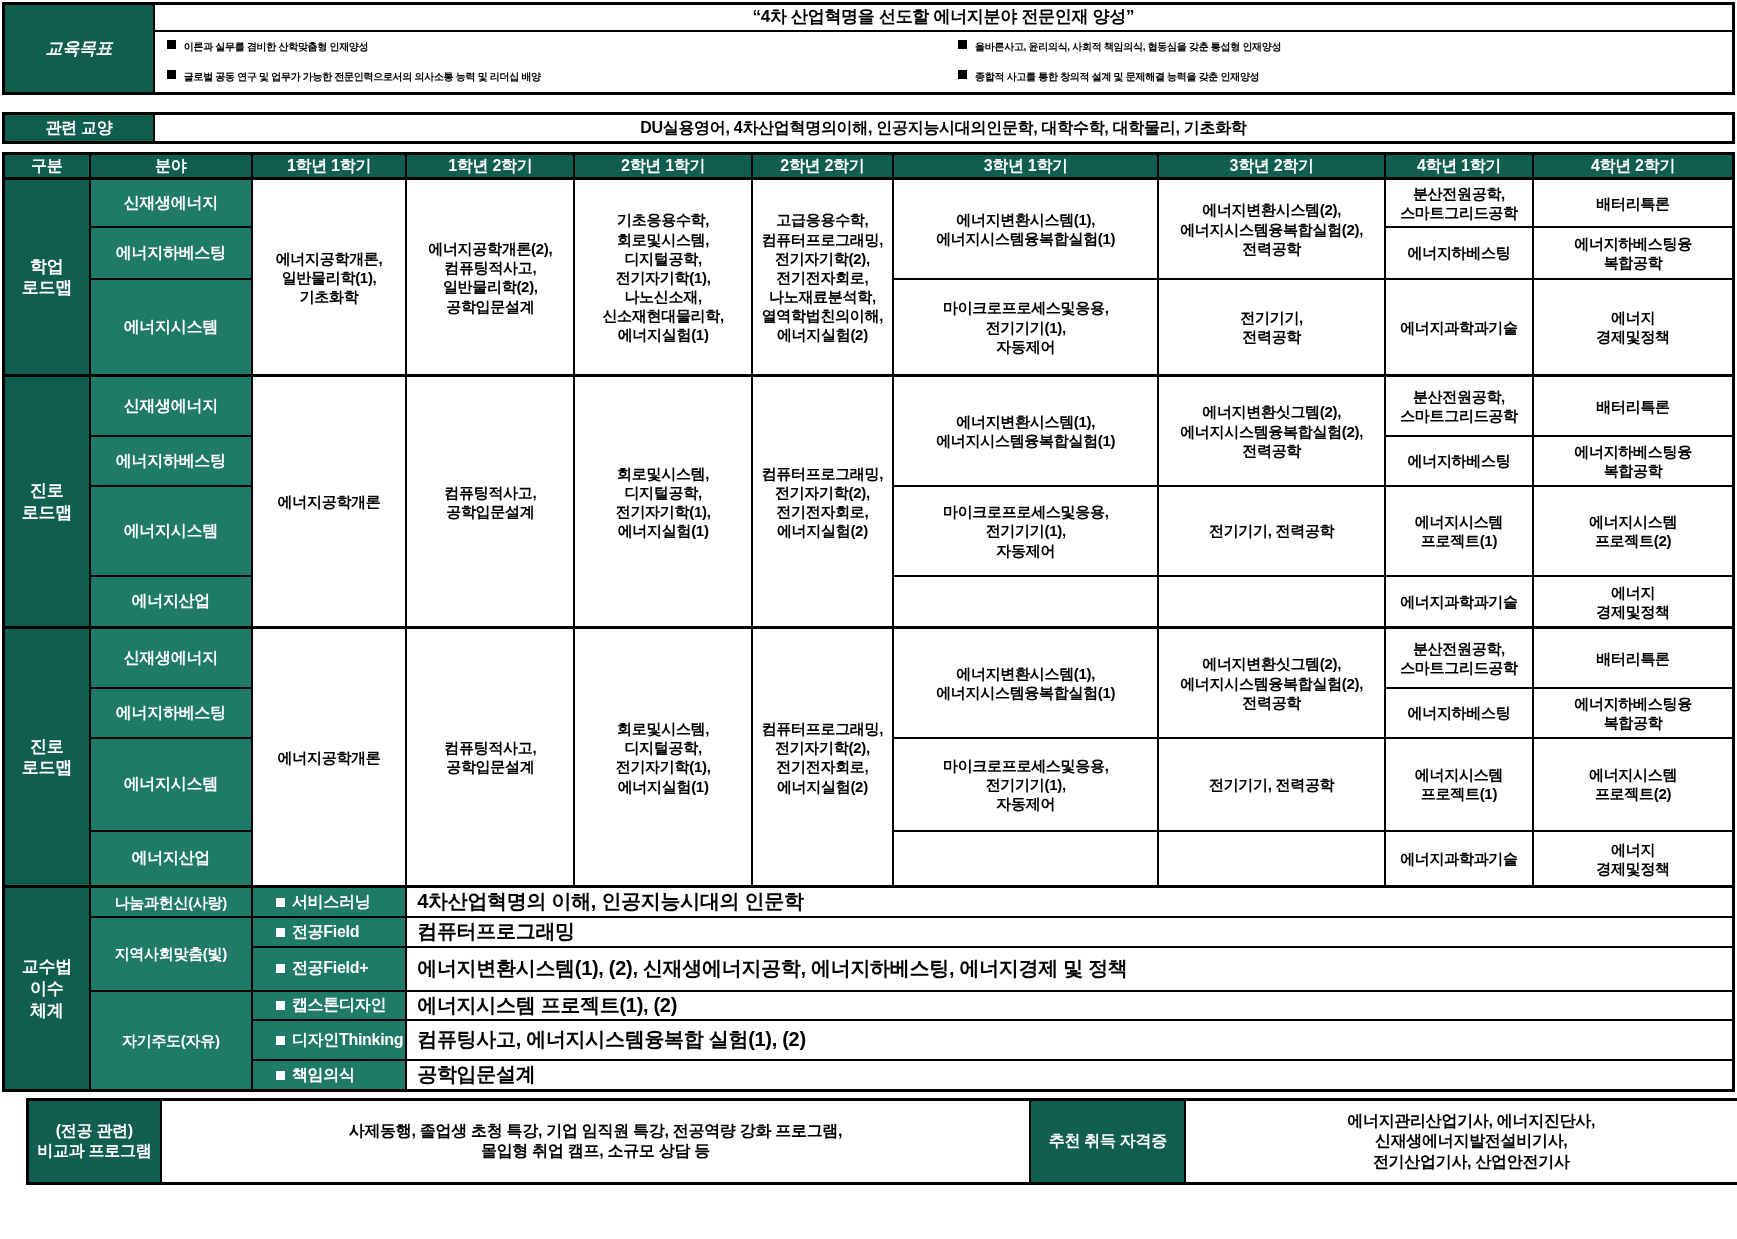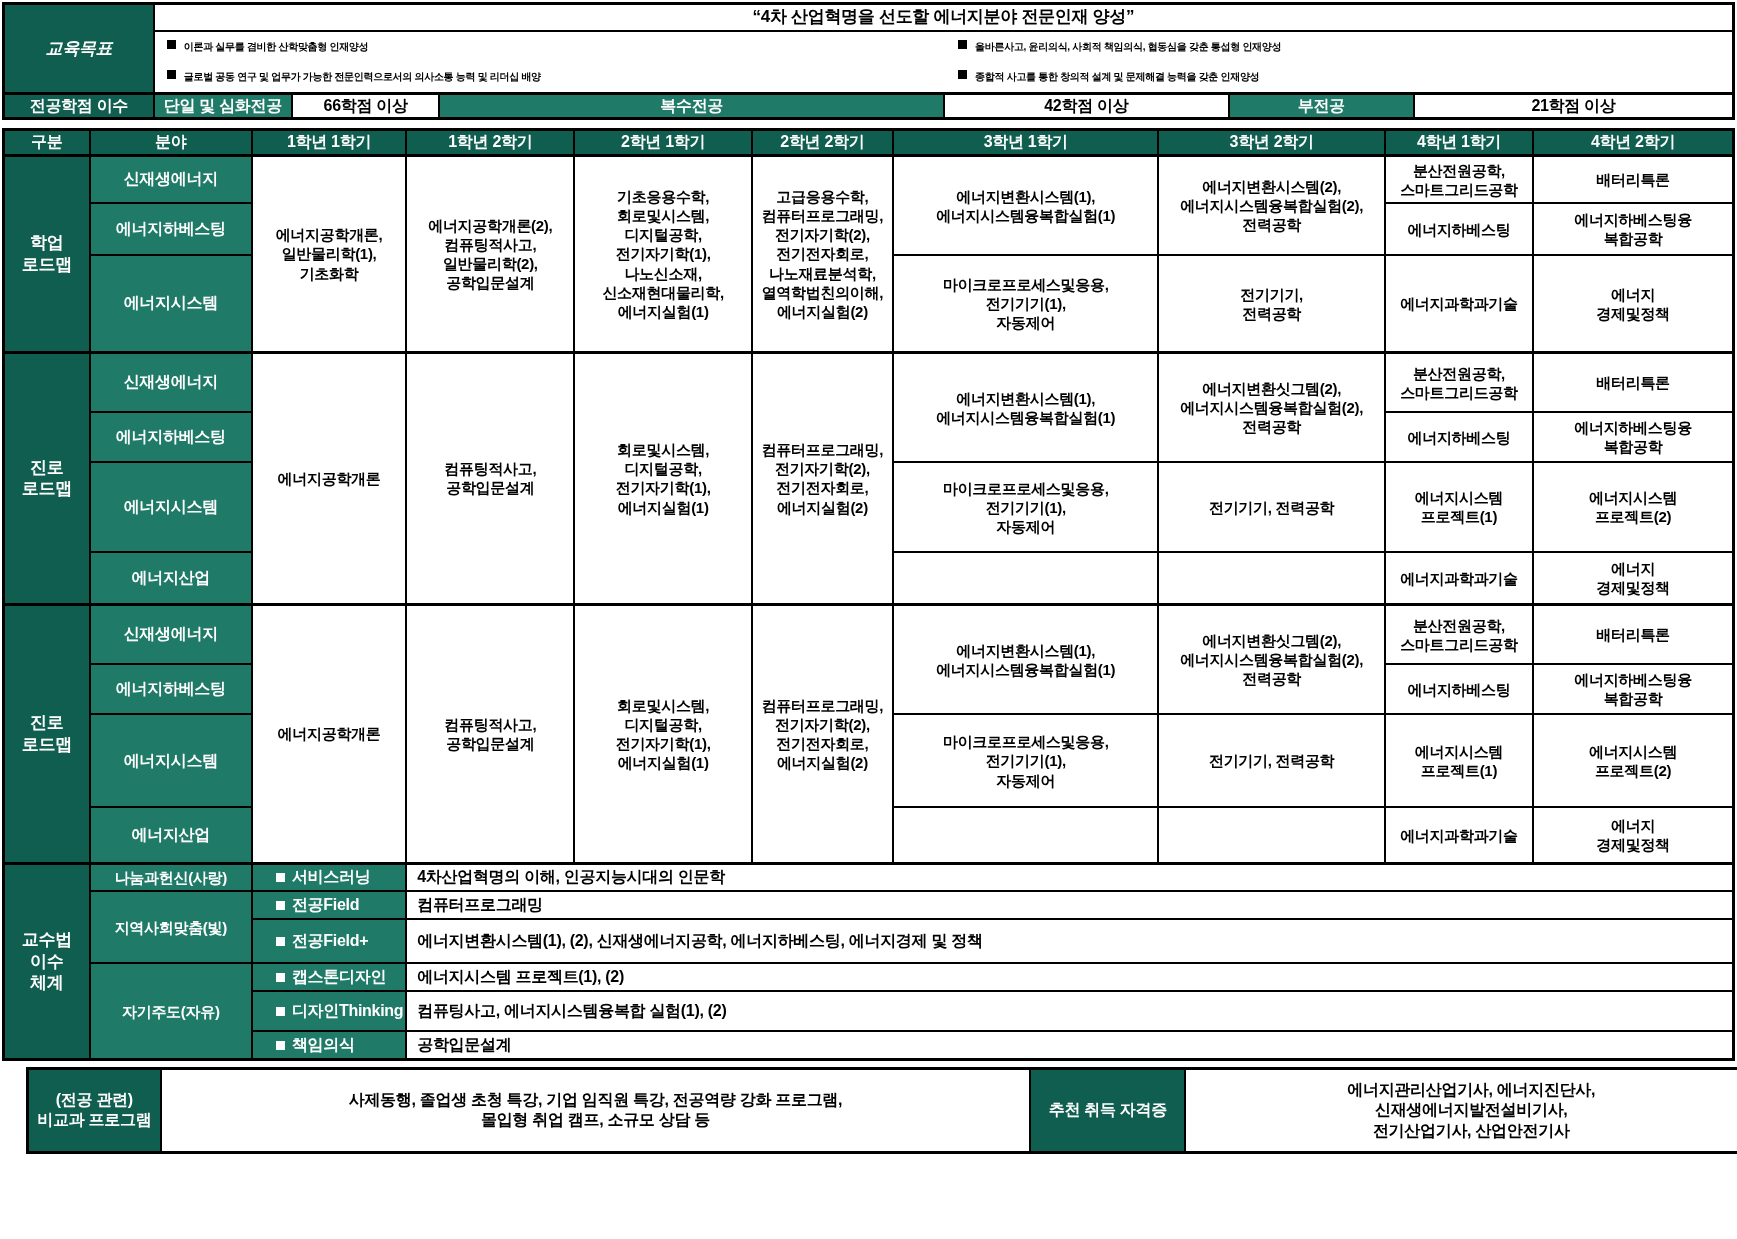--- a/index.html
+++ b/index.html
@@ -24,21 +24,21 @@
   
   .liberal{margin-top:17px;}
   .liberal td{font-size:16px;}
   
   .main{margin-top:8px;}
   .main td.hd{font-size:16px;}
   .main tr.sec td{border-top:3px solid #000;}
   .main td.seclbl{font-size:17px;}
   .main td.field{font-size:16px;}
   .main td.method{text-align:left;padding-left:23px;font-size:16px;white-space:nowrap;}
-  .main td.tcontent{text-align:left;padding-left:10px;font-size:16px;white-space:nowrap;}
+  .main td.tcontent{text-align:left;padding-left:10px;font-size:20px;white-space:nowrap;}
   
   .bottom{margin-top:6px;margin-left:24px;}
   .bottom td{font-size:16px;}
 </style>
 </head>
 <body>
 
 <div class="page">
 
   <table class="blk top">
@@ -56,43 +56,33 @@
       <td class="bullet"><span class="sq"></span><span>이론과 실무를 겸비한 산학맞춤형 인재양성</span></td>
       <td class="bullet"><span class="sq"></span><span>올바른사고, 윤리의식, 사회적 책임의식, 협동심을 갖춘 통섭형 인재양성</span></td>
     </tr>
     <tr style="height:32px">
       <td class="bullet"><span class="sq"></span><span>글로벌 공동 연구 및 업무가 가능한 전문인력으로서의 의사소통 능력 및 리더십 배양</span></td>
       <td class="bullet"><span class="sq"></span><span>종합적 사고를 통한 창의적 설계 및 문제해결 능력을 갖춘 인재양성</span></td>
     </tr>
   </tbody>
     </table>
 
-  <table class="blk credits">
+
+  <table class="blk liberal">
     <colgroup>
         <col style="width:150px">
-        <col style="width:138px">
-        <col style="width:147px">
-        <col style="width:504px">
-        <col style="width:284px">
-        <col style="width:185px">
-        <col style="width:319px">
+        <col style="width:1577px">
       </colgroup>
     <tbody>
-        <tr style="height:23px">
-      <td class="dark">전공학점 이수</td>
-      <td class="mid">단일 및 심화전공</td>
-      <td>66학점 이상</td>
-      <td class="mid">복수전공</td>
-      <td>42학점 이상</td>
-      <td class="mid">부전공</td>
-      <td>21학점 이상</td>
+        <tr style="height:29px">
+      <td class="dark">관련 교양</td>
+      <td>DU실용영어, 4차산업혁명의이해, 인공지능시대의인문학, 대학수학, 대학물리, 기초화학</td>
     </tr>
   </tbody>
     </table>
-
 
   <table class="blk main">
     <colgroup>
       <col style="width:86px">
         <col style="width:162px">
         <col style="width:154px">
         <col style="width:168px">
         <col style="width:177px">
       <col style="width:141px">
         <col style="width:265px">

